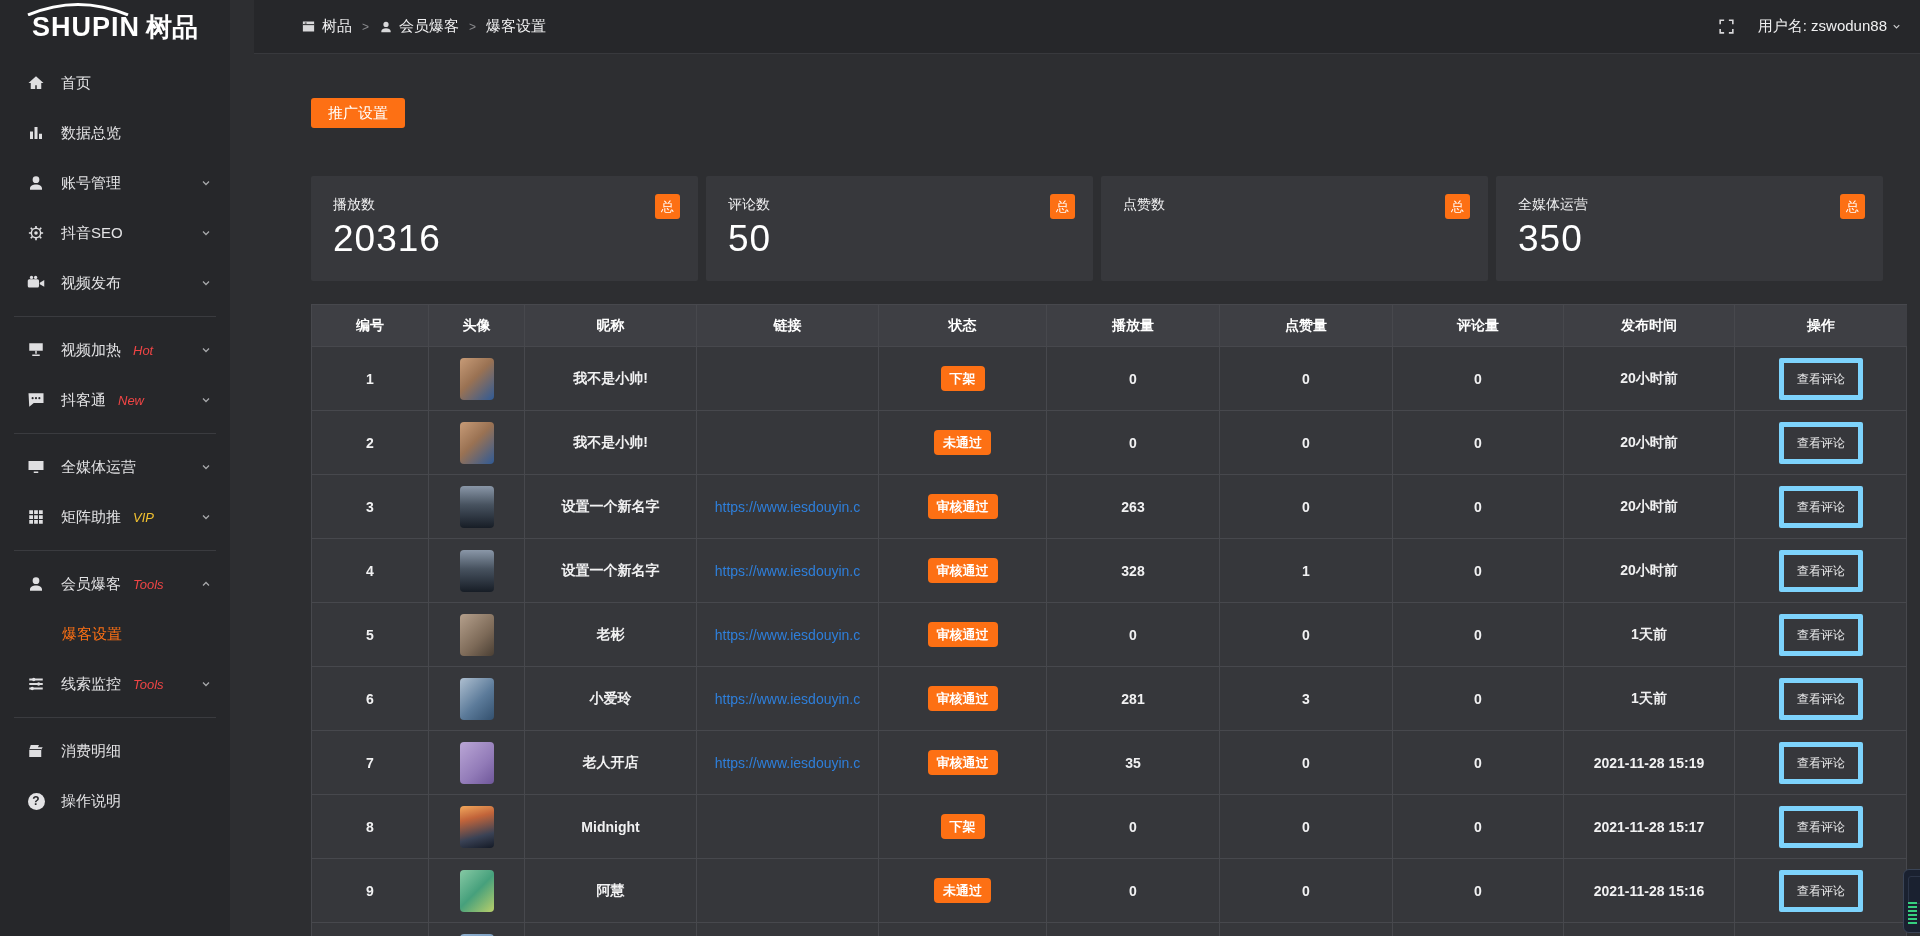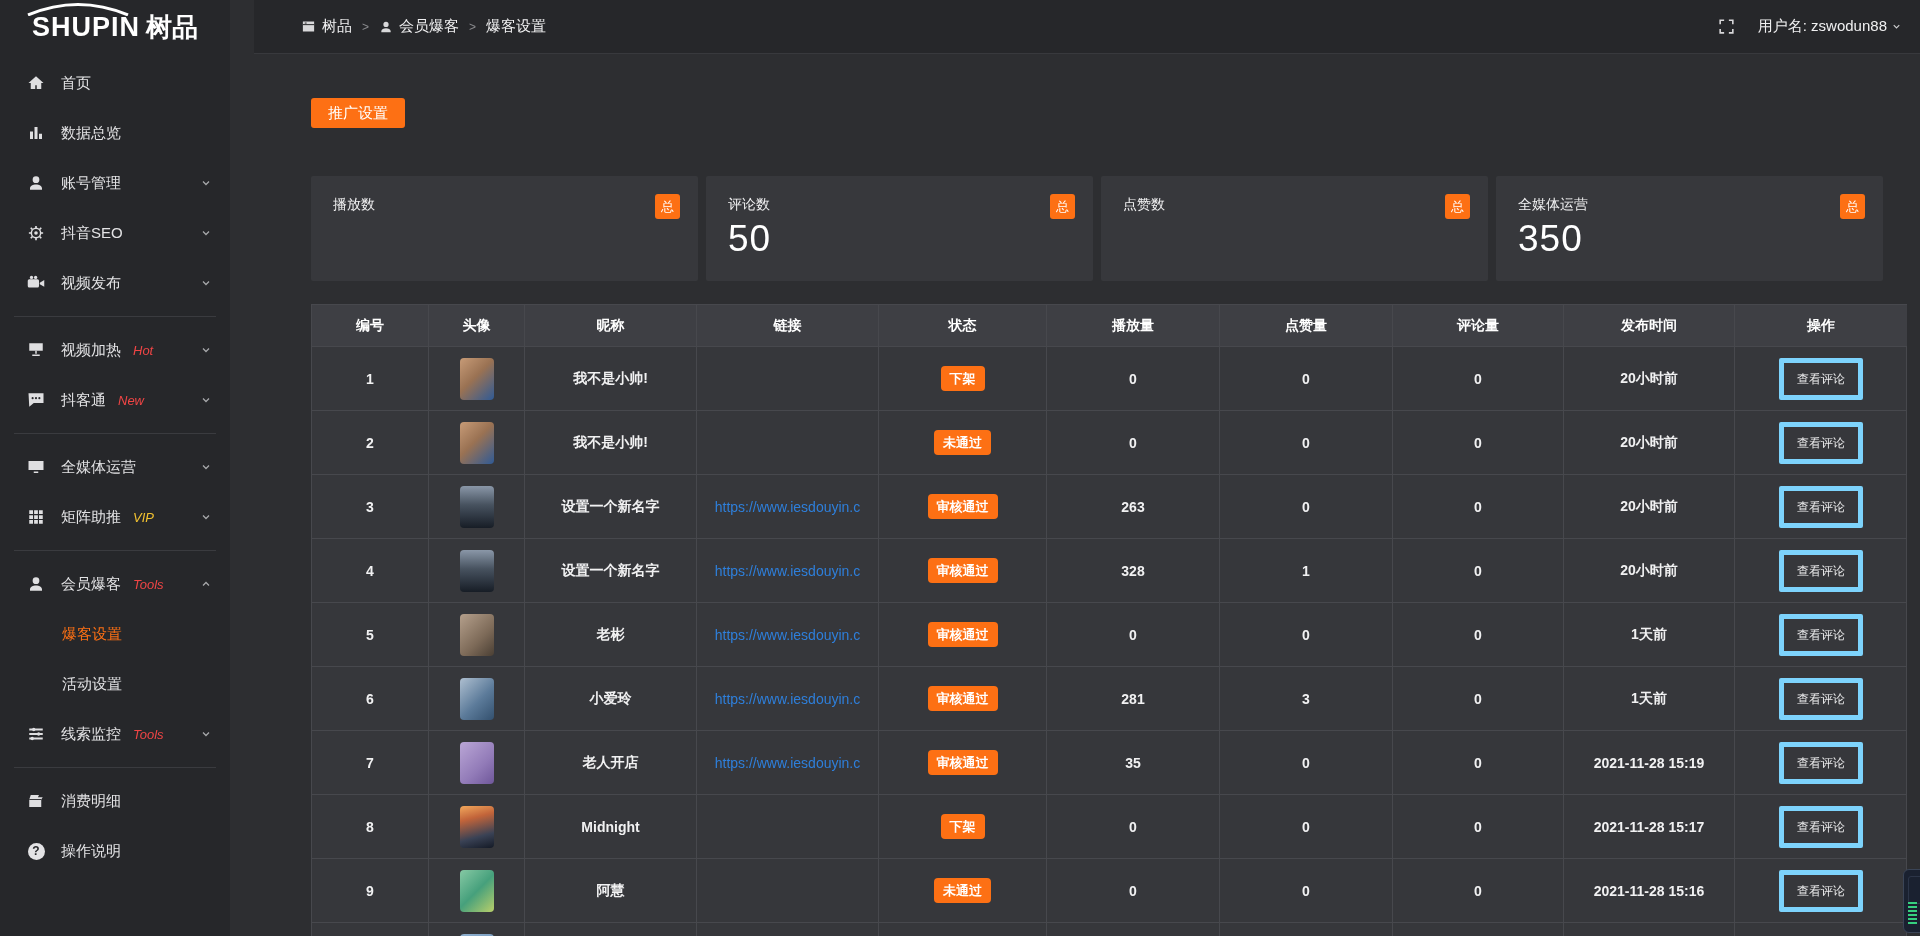--- a/index.html
+++ b/index.html
@@ -231,23 +231,20 @@
         <span class="tag">Tools</span>
         <span class="chev up">
             <svg width="12" height="12" viewBox="0 0 24 24">
               <path d="M6 9l6 6 6-6" stroke="currentColor" stroke-width="2.5" fill="none"></path>
             </svg>
           </span>
       </div>
 
       <div class="nav-sub active">
         <span>爆客设置</span>
-      </div>
-      <div class="nav-sub">
-        <span>活动设置</span>
       </div>
 
       <div class="nav-item">
         <span class="ic">
             <svg width="18" height="18" viewBox="0 0 24 24">
               <path d="M3 6h18M3 12h18M3 18h18" stroke="currentColor" stroke-width="2.4"></path>
               <circle cx="9" cy="6" r="2.2" fill="currentColor"></circle>
               <circle cx="15.5" cy="12" r="2.2" fill="currentColor"></circle>
               <circle cx="7" cy="18" r="2.2" fill="currentColor"></circle>
             </svg>
@@ -328,20 +325,21 @@
       </div>
     </header>
 
     <main class="content">
 
       <button class="promo-btn">推广设置</button>
 
       <div class="cards">
         <div class="card">
           <div class="label">播放数</div>
+          <div class="value">20316</div>
           <div class="total-badge">总</div>
         </div>
         <div class="card">
           <div class="label">评论数</div>
           <div class="value">50</div>
           <div class="total-badge">总</div>
         </div>
         <div class="card">
           <div class="label">点赞数</div>
           <div class="total-badge">总</div>

